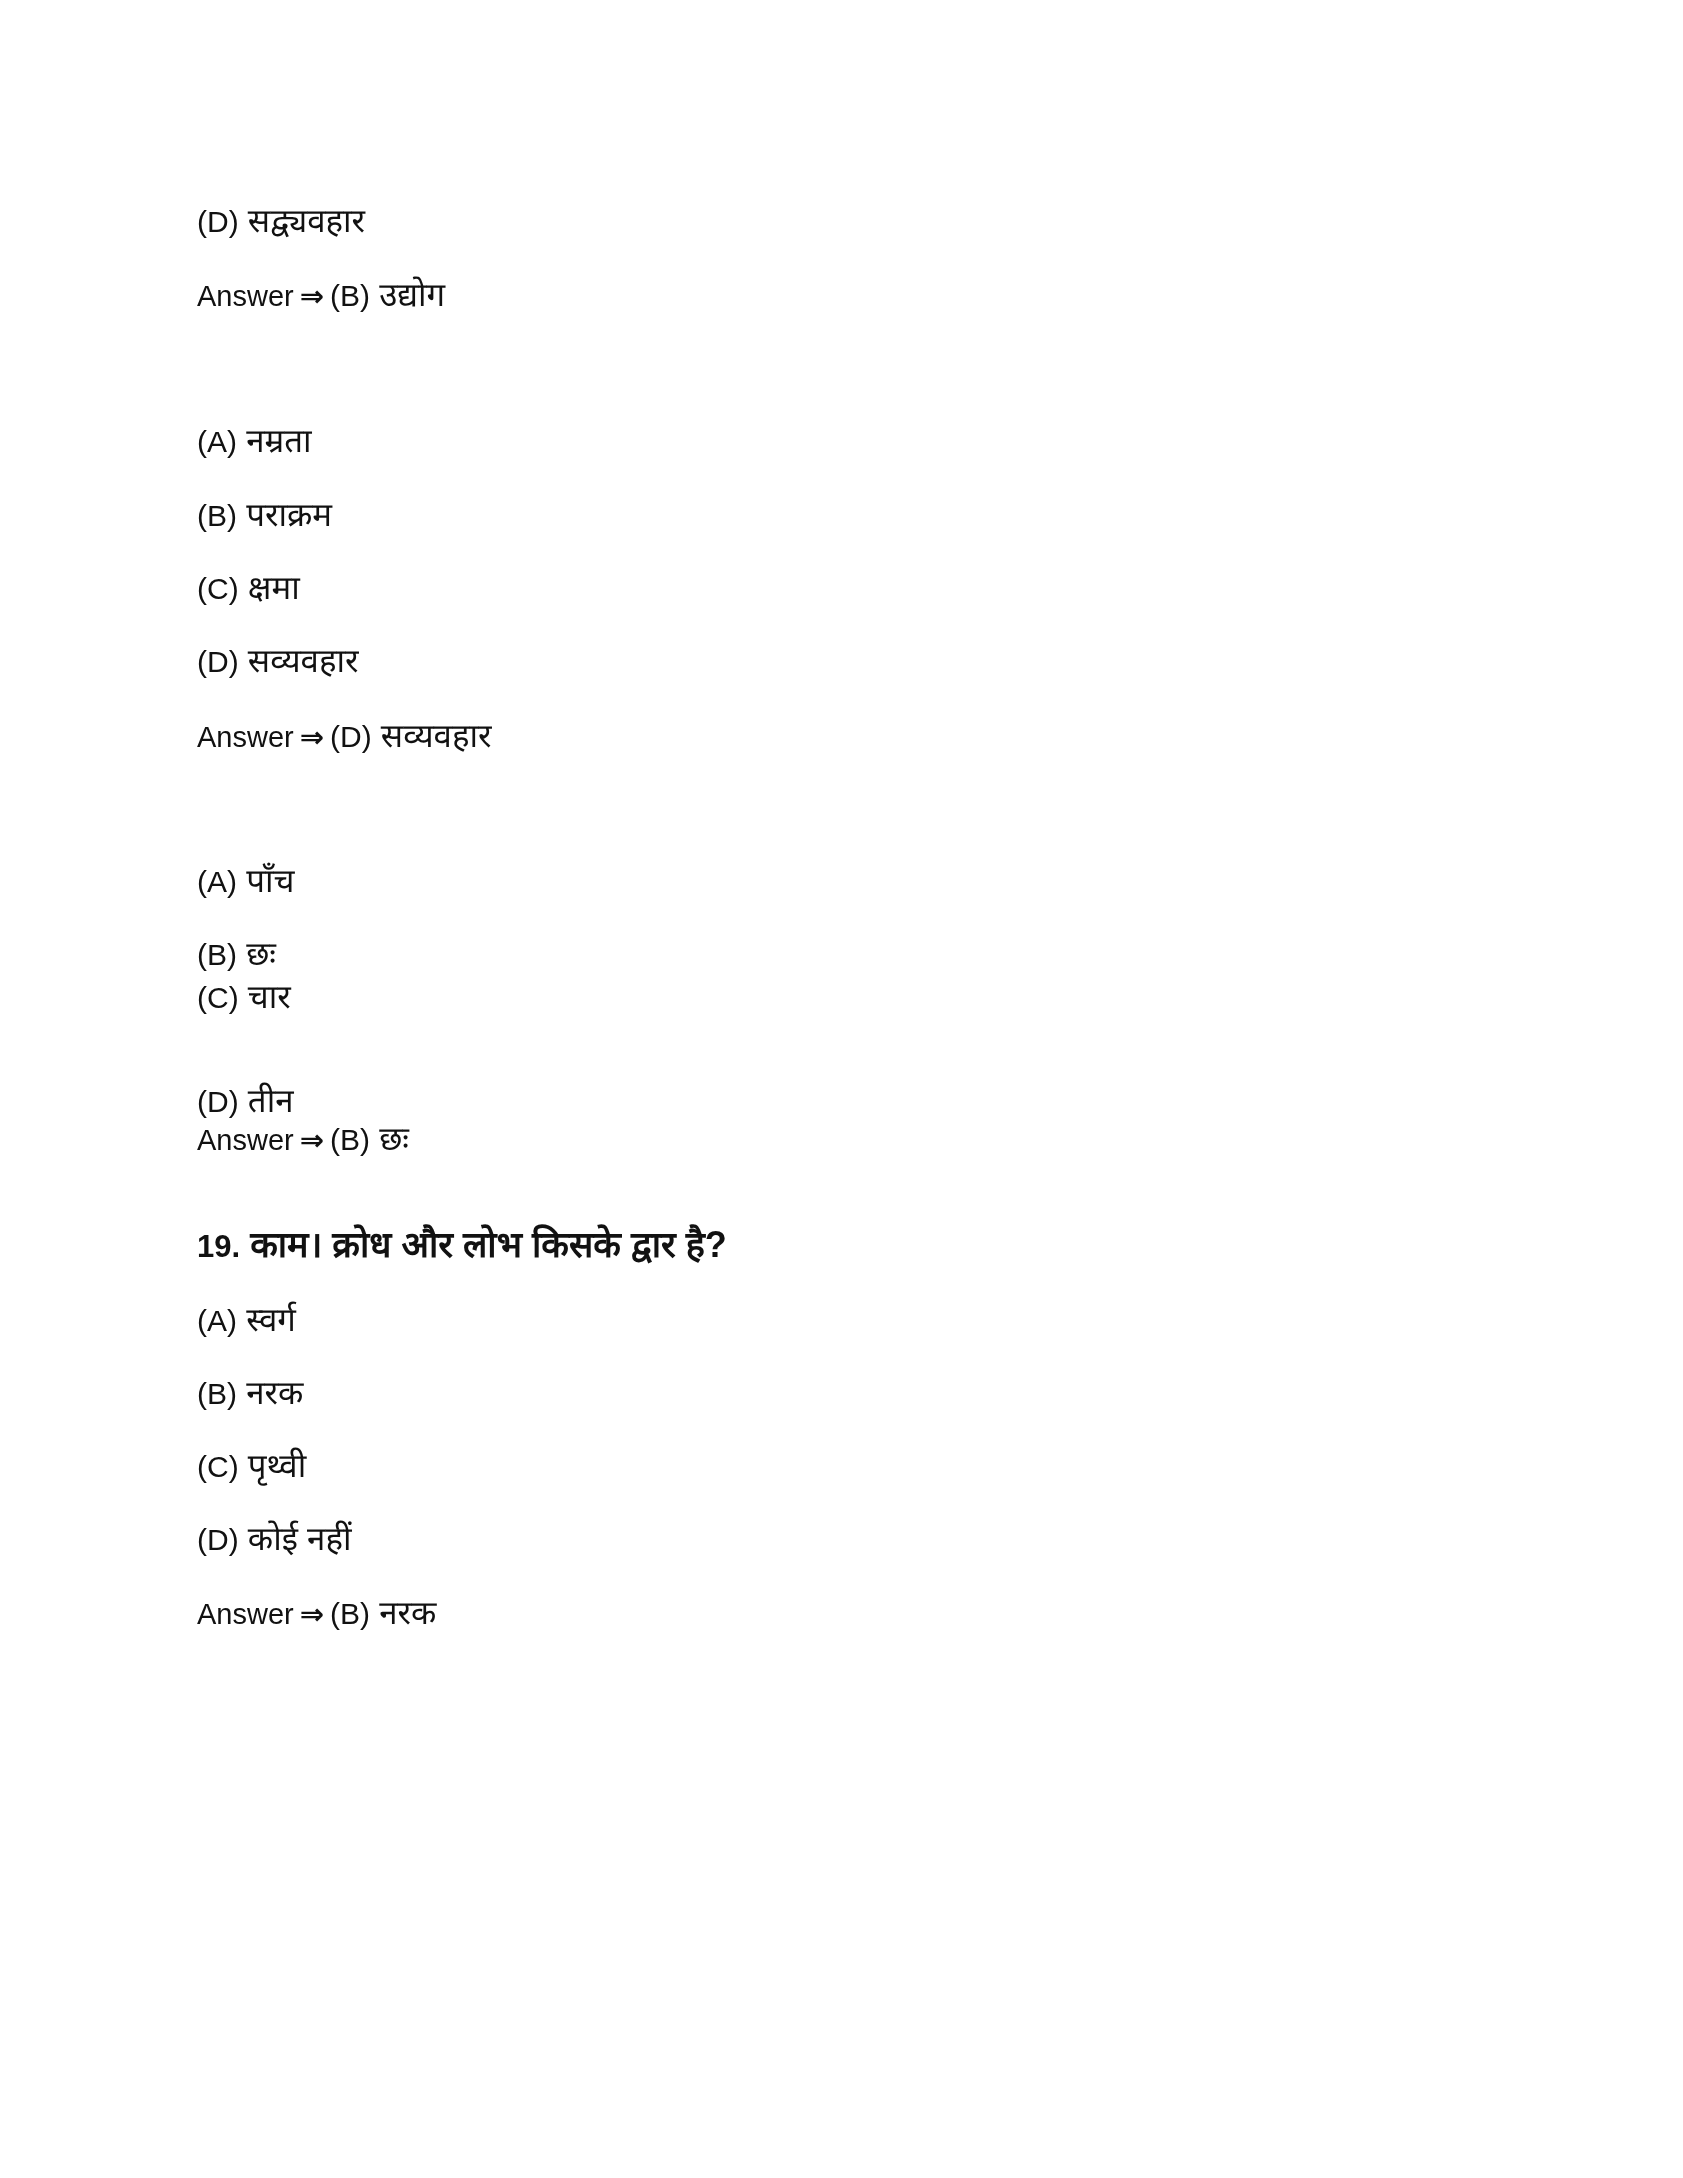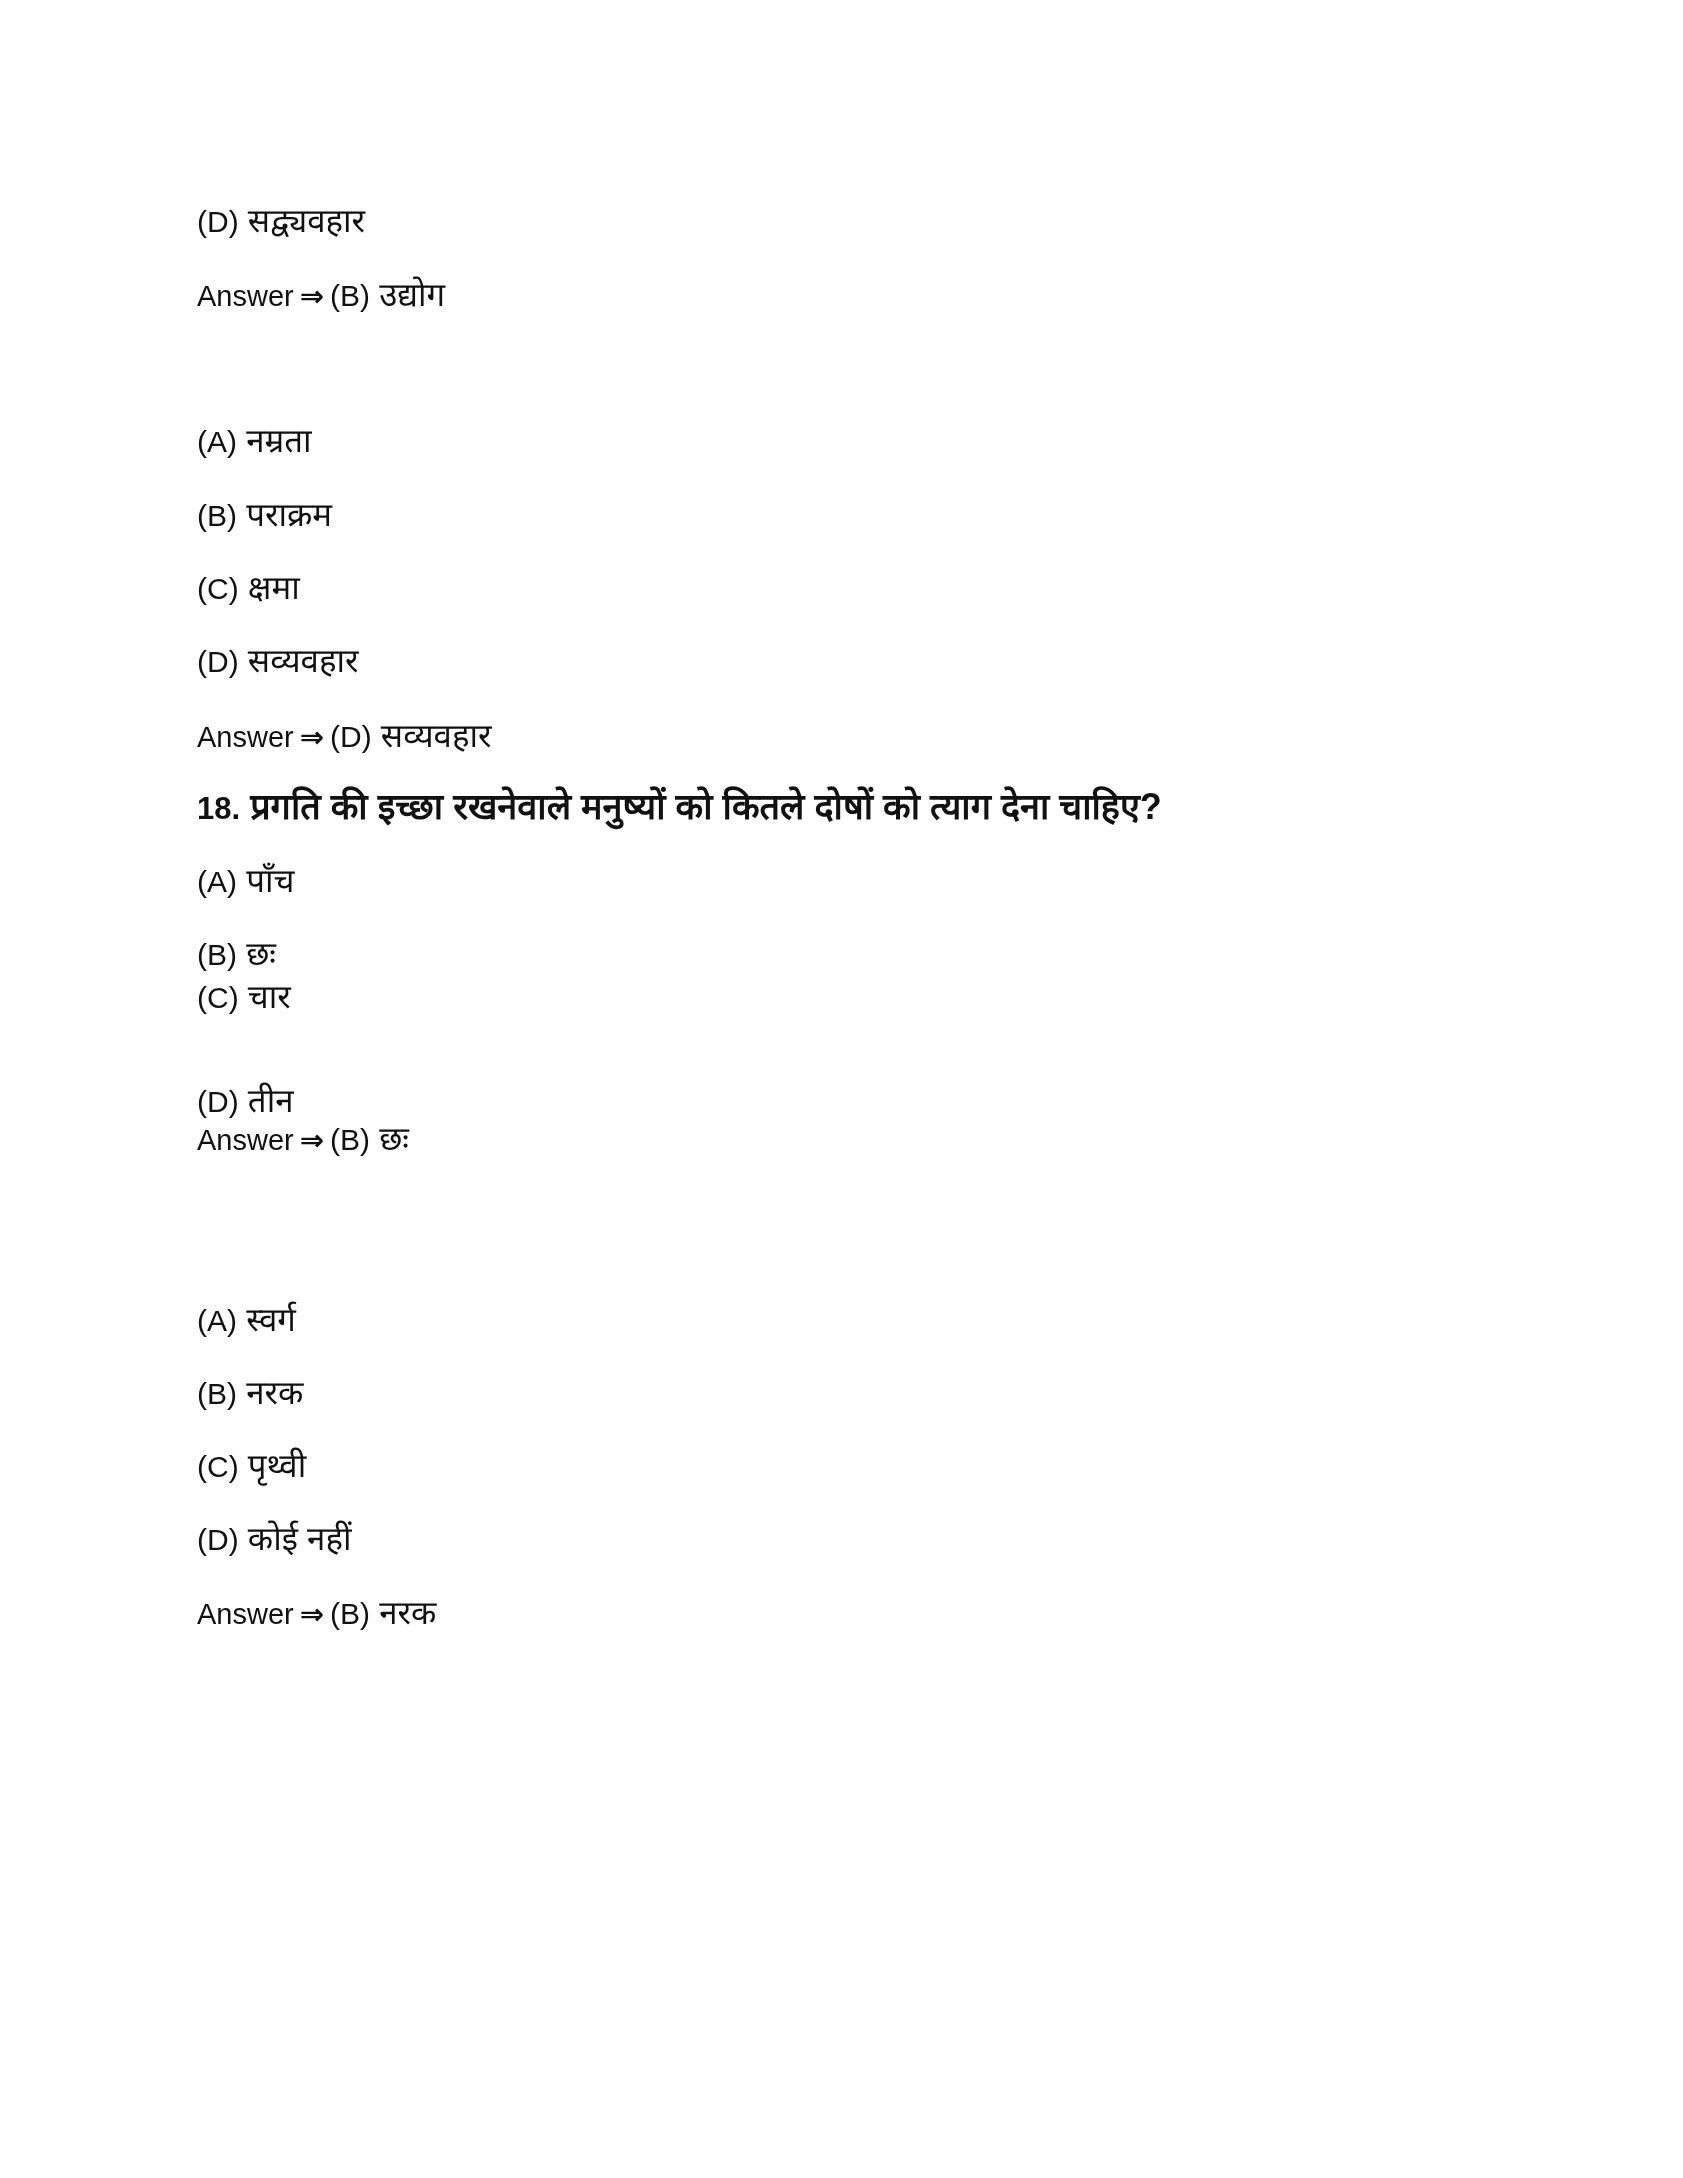--- a/index.html
+++ b/index.html
@@ -44,24 +44,20 @@
   </div>
   <div class="line opt" style="top:660px">
     <span class="lbl">(D)</span>
     <span>सव्यवहार</span>
   </div>
   <div class="line ans" style="top:735px">
     <span class="ans-word">Answer</span><span class="arrow">⇒</span><span class="lbl">(D)</span>
     <span>सव्यवहार</span>
   </div>
 
-  <div class="line q" style="top:807px">
-    <span class="qnum">18.</span>
-    <span>प्रगति की इच्छा रखनेवाले मनुष्यों को कितले दोषों को त्याग देना चाहिए?</span>
-  </div>
   <div class="line opt" style="top:880px">
     <span class="lbl">(A)</span>
     <span>पाँच</span>
   </div>
   <div class="line opt" style="top:953px">
     <span class="lbl">(B)</span>
     <span>छः</span>
   </div>
   <div class="line opt" style="top:996px">
     <span class="lbl">(C)</span>
@@ -69,20 +65,24 @@
   </div>
   <div class="line opt" style="top:1100px">
     <span class="lbl">(D)</span>
     <span>तीन</span>
   </div>
   <div class="line ans" style="top:1138px">
     <span class="ans-word">Answer</span><span class="arrow">⇒</span><span class="lbl">(B)</span>
     <span>छः</span>
   </div>
 
+  <div class="line q" style="top:1245px">
+    <span class="qnum">19.</span>
+    <span>काम। क्रोध और लोभ किसके द्वार है?</span>
+  </div>
   <div class="line opt" style="top:1319px">
     <span class="lbl">(A)</span>
     <span>स्वर्ग</span>
   </div>
   <div class="line opt" style="top:1392px">
     <span class="lbl">(B)</span>
     <span>नरक</span>
   </div>
   <div class="line opt" style="top:1465px">
     <span class="lbl">(C)</span>

